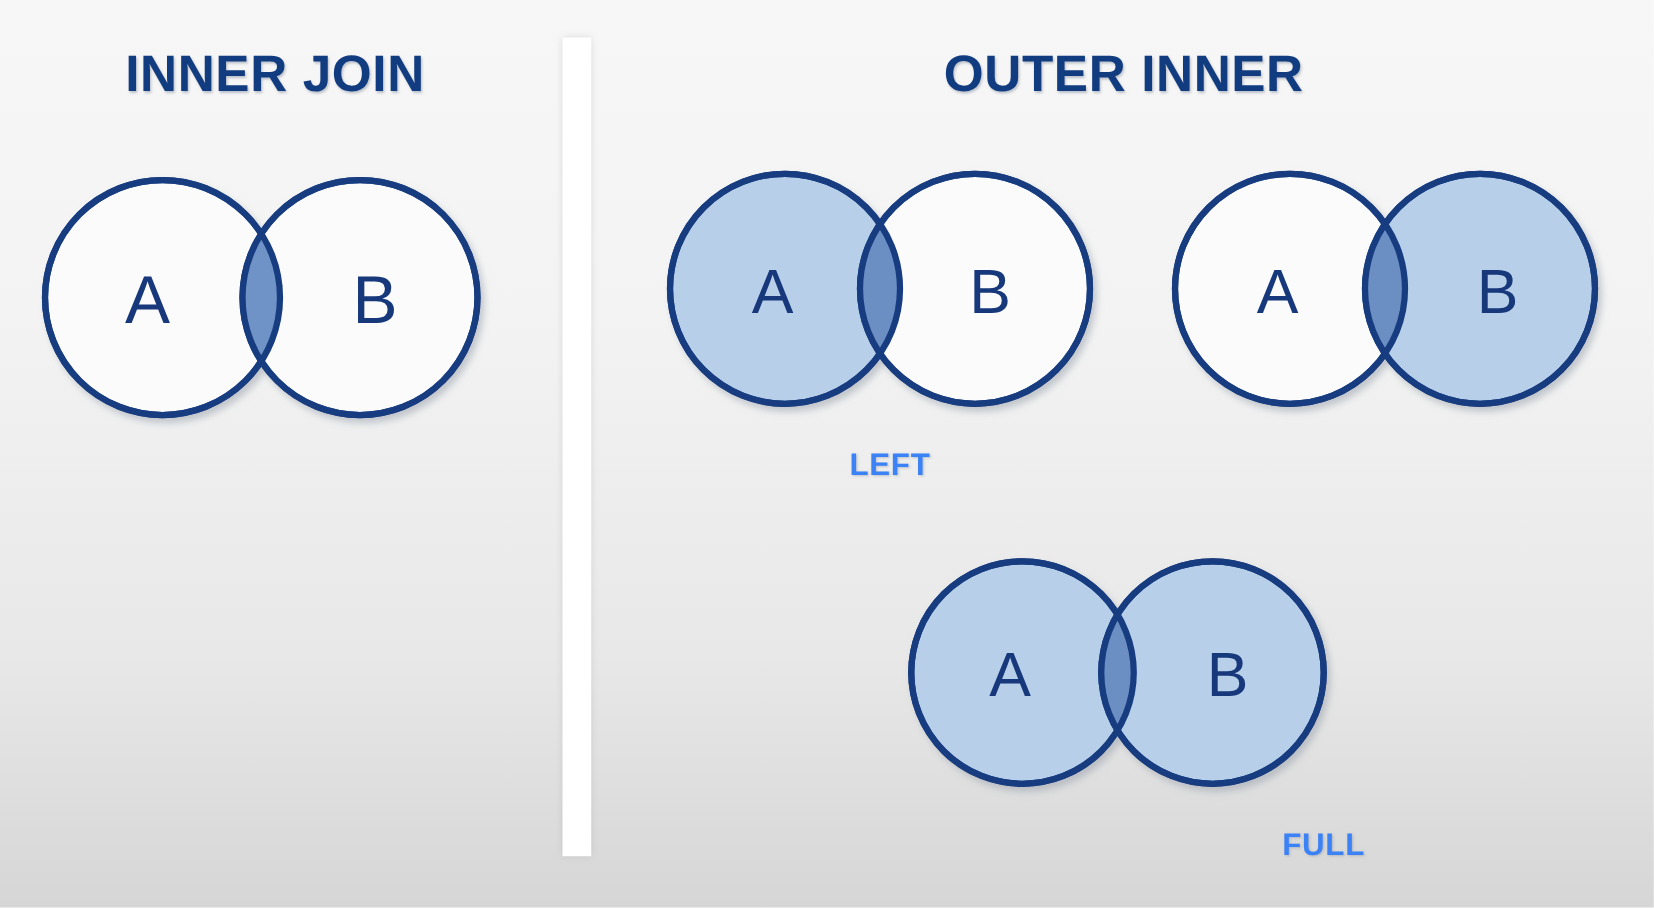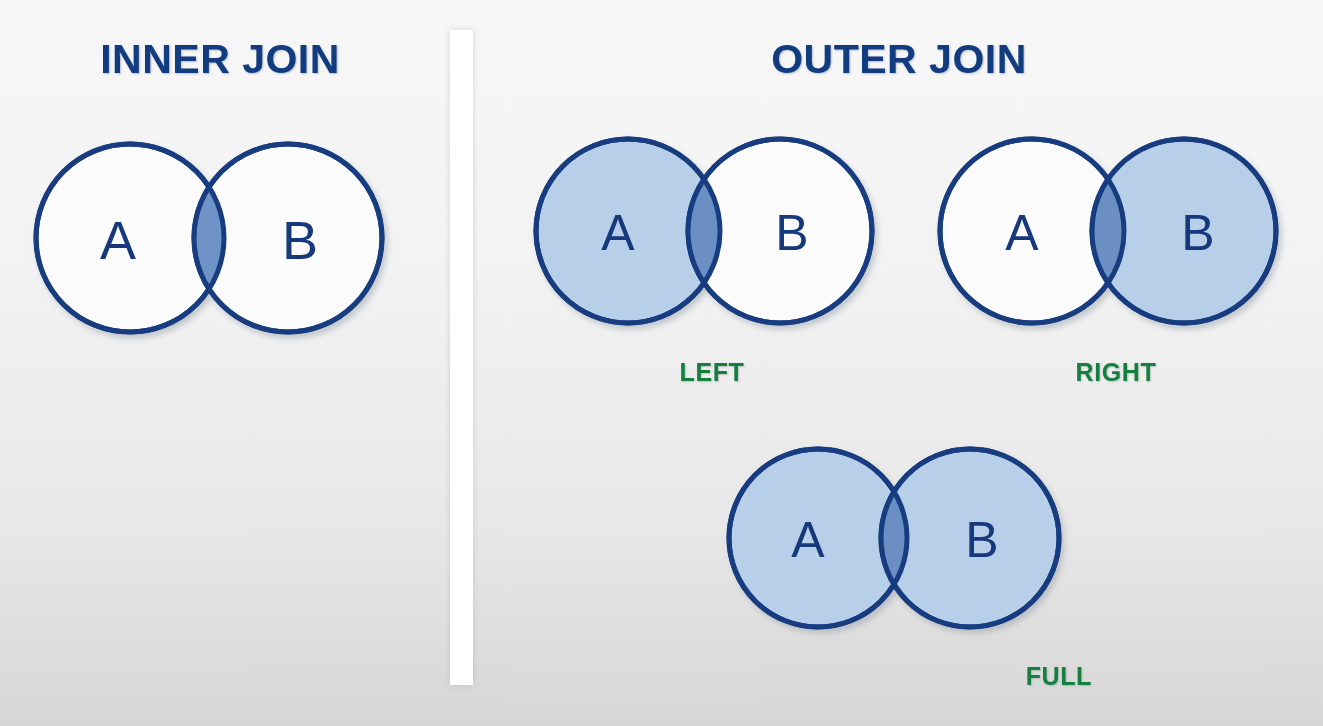--- a/index.html
+++ b/index.html
@@ -62,21 +62,21 @@
     display: block;
     overflow: visible;
   }
   .sublabel {
     position: absolute;
     left: 0;
     width: 100%;
     text-align: center;
     font-weight: bold;
     font-size: 25px;
-    color: #15803d;
+    color: #3b82f6;
     letter-spacing: 0.6px;
     text-shadow: 1px 1px 2px rgba(140,150,165,0.5);
     white-space: nowrap;
   }
 
   #venn-inner  { left: 20px;  top: 122px; }
   #venn-left   { left: 522px; top: 118px; }
   #venn-right  { left: 926px; top: 118px; }
   #venn-full   { left: 712px; top: 428px; }
 
@@ -91,21 +91,21 @@
 </style>
 </head>
 <body>
 
 <div id="stage">
 
   <div class="divider"></div>
 
   <div class="heading" id="heading-inner">INNER JOIN</div>
 
-  <div class="heading" id="heading-outer">OUTER JOIN</div>
+  <div class="heading" id="heading-outer">OUTER INNER</div>
 
   <div class="venn" id="venn-inner">
     <svg width="400" height="240" viewBox="0 0 400 240">
       <defs>
         <clipPath id="clip-A-inner">
             <circle cx="110" cy="116" r="94"></circle>
           </clipPath>
         <filter id="shadow-inner" x="-30%" y="-30%" width="170%" height="170%">
           <feDropShadow dx="3" dy="4" stdDeviation="3" flood-color="#9aa2ad" flood-opacity="0.55"></feDropShadow>
         </filter>
@@ -164,21 +164,20 @@
         <circle cx="258" cy="113" r="92" fill="#b8cfea" stroke="#173d80" stroke-width="5"></circle>
       </g>
       <g clip-path="url(#clip-A-right)">
         <circle cx="258" cy="113" r="92" fill="#6b8fc3"></circle>
       </g>
       <circle cx="106" cy="113" r="92" fill="none" stroke="#173d80" stroke-width="5"></circle>
       <circle cx="258" cy="113" r="92" fill="none" stroke="#173d80" stroke-width="5"></circle>
       <text class="venn-letter venn-letter-sm" x="96" y="115">A</text>
       <text class="venn-letter venn-letter-sm" x="272" y="115">B</text>
     </svg>
-    <div class="sublabel" style="top:240px;">RIGHT</div>
   </div>
 
   <div class="venn" id="venn-full">
     <svg width="380" height="230" viewBox="0 0 380 230">
       <defs>
         <clipPath id="clip-A-full">
             <circle cx="106" cy="110" r="89"></circle>
           </clipPath>
         <filter id="shadow-full" x="-30%" y="-30%" width="170%" height="170%">
           <feDropShadow dx="3" dy="4" stdDeviation="3" flood-color="#9aa2ad" flood-opacity="0.55"></feDropShadow>

